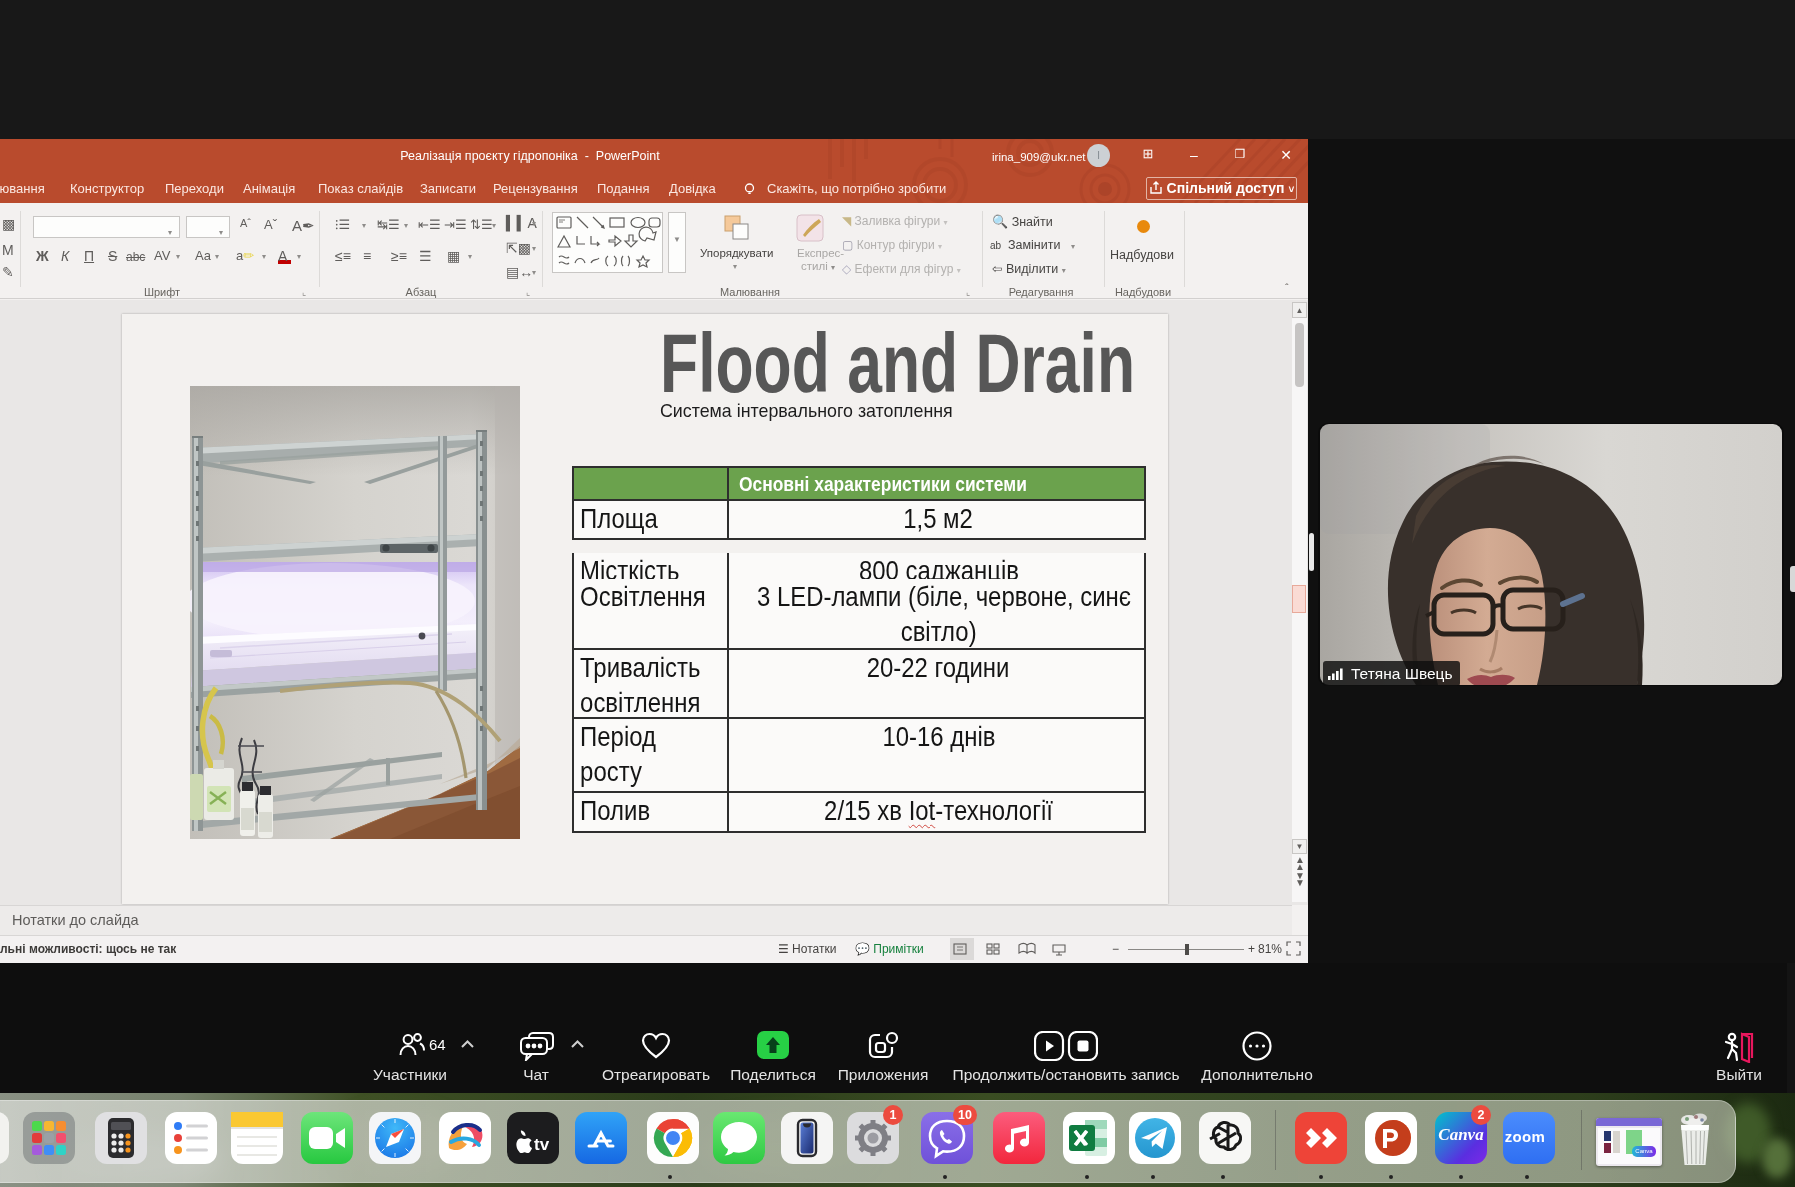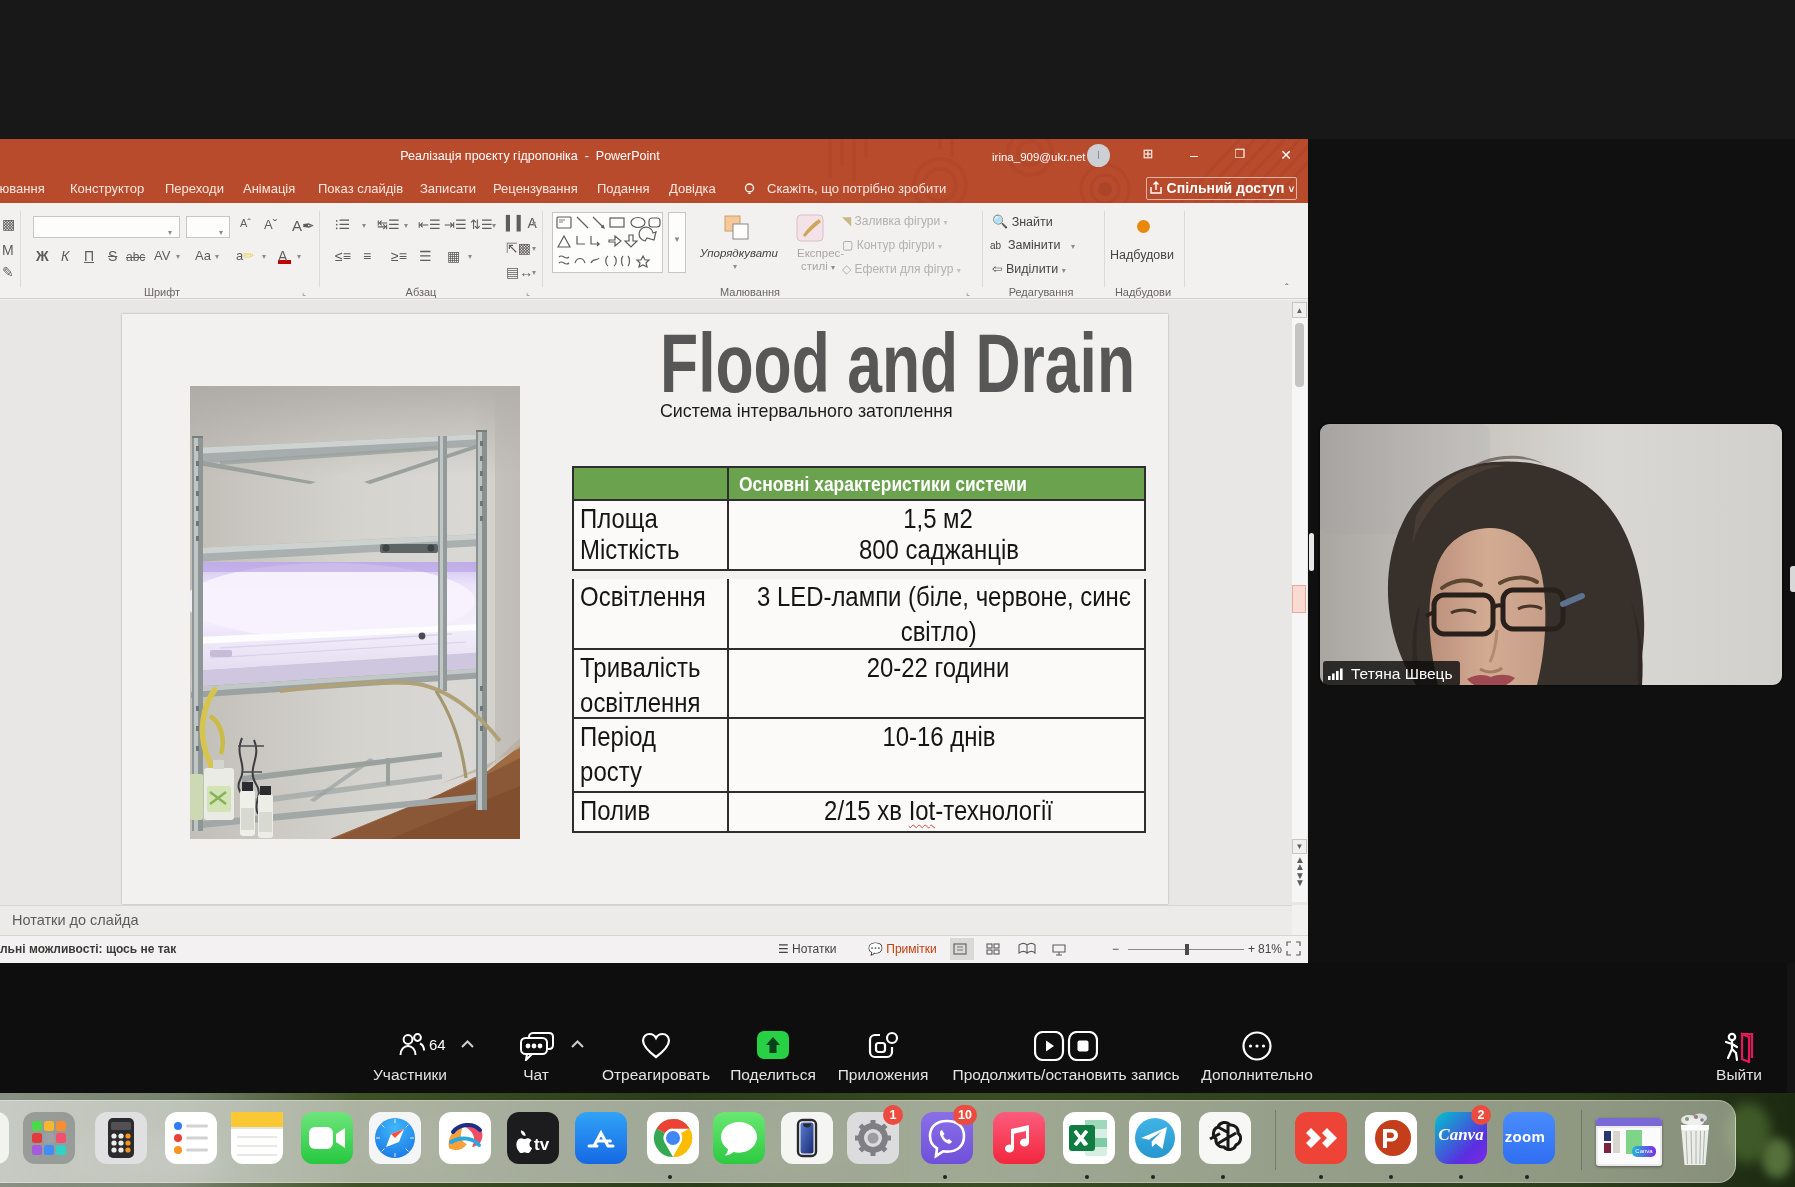--- a/index.html
+++ b/index.html
@@ -224,21 +224,21 @@
         <path d="M68 42 c-2 2 -2 8 0 10 m5 -10 c2 2 2 8 0 10"></path>
         <path d="M88 42 l2 4 4 0 -3 3 1 4 -4 -2 -4 2 1 -4 -3 -3 4 0 z"></path>
       </svg>
       <div class="abs" style="left:668px;top:9px;width:18px;height:61px;background:#fdfdfc;border:1px solid #c8c6c4;"></div>
       <div class="ric chv" style="left:673px;top:33px;">▼</div>
 
       <svg class="abs" style="left:724px;top:12px;" width="26" height="26" viewBox="0 0 26 26">
         <rect x="1" y="1" width="15" height="15" fill="#f5c99a" stroke="#caa06c"></rect>
         <rect x="9" y="9" width="15" height="15" fill="#fdfdfc" stroke="#8a8886"></rect>
       </svg>
-      <div class="ric" style="left:700px;top:45px;font-size:11.5px;color:#454341;font-style:italic;">Упорядкувати</div>
+      <div class="ric" style="left:700px;top:45px;font-size:11.5px;color:#454341;">Упорядкувати</div>
       <div class="ric chv" style="left:733px;top:60px;">▾</div>
 
       <svg class="abs" style="left:795px;top:10px;" width="30" height="30" viewBox="0 0 30 30">
         <rect x="2" y="2" width="26" height="26" rx="4" fill="#f3e3e8" stroke="#d8c0c8"></rect>
         <path d="M8 22 C12 16, 18 10, 24 6 L26 9 C20 14, 14 19, 10 24 Z" fill="#b8860b" opacity=".65"></path>
       </svg>
       <div class="ric gray" style="left:797px;top:45px;font-size:11.5px;">Експрес-</div>
       <div class="ric gray" style="left:801px;top:58px;font-size:11.5px;">стилі <span class="chv">▾</span></div>
 
       <div class="ric" style="left:842px;top:12px;font-size:12px;color:#b3b1af;"><span style="color:#c8b888;">◥</span> Заливка фігури <span class="chv" style="color:#c3c1bf;">▾</span></div>
@@ -384,21 +384,21 @@
         </svg>
         <div id="ftable">
           <div class="frow" style="top:0; height:35px; background:#6ba24d; border:2px solid #2e2e2e;">
             <div class="fc1" style="border-right:2px solid #2e2e2e;"></div>
             <div class="fch ftxt" style="position:absolute; left:165px; top:2px; color:#fff; font-size:20px; font-weight:bold; line-height:29px;"><span>Основні характеристики системи</span></div>
           </div>
           <div class="frow" style="top:35px; height:39px;">
             <div class="fc1 ftxt"><span style="padding-left:7px;">Площа</span></div>
             <div class="fc2 ftxt"><span>1,5 м2</span></div>
           </div>
-          <div class="frow" style="top:66px; height:39px;">
+          <div class="frow" style="top:87px; height:39px;">
             <div class="fc1 ftxt"><span style="padding-left:7px;">Місткість</span></div>
             <div class="fc2 ftxt"><span>800 саджанців</span></div>
           </div>
           <div class="frow" style="top:113px; height:71px;">
             <div class="fc1 ftxt"><span style="padding-left:7px;">Освітлення</span></div>
             <div class="fc2 ftxt"><span>3 LED-лампи (біле, червоне, синє</span><br><span>світло)</span></div>
           </div>
           <div class="frow" style="top:184px; height:69px;">
             <div class="fc1 ftxt"><span style="padding-left:7px;">Тривалість</span><br><span style="padding-left:7px;">освітлення</span></div>
             <div class="fc2 ftxt"><span>20-22 години</span></div>
@@ -413,21 +413,21 @@
           </div>
         </div>
       </div>
       <div id="vscroll"></div>
     </div>
 
     <div id="notesbar">Нотатки до слайда</div>
     <div id="statusbar">
       <div class="abs" style="left:0;top:6px;font-weight:bold;color:#3d3b39;">льні можливості: щось не так</div>
       <div class="abs" style="left:778px;top:6px;color:#454341;">☰ Нотатки</div>
-      <div class="abs" style="left:855px;top:6px;color:#c2410c;margin-left:13px;">💬 Примітки</div>
+      <div class="abs" style="left:855px;top:6px;color:#15803d;">💬 Примітки</div>
       <div class="abs" style="left:950px;top:2px;width:24px;height:22px;background:#dbd9d8;"></div>
       <svg class="abs" style="left:953px;top:6px;" width="150" height="14" viewBox="0 0 150 14" fill="none" stroke="#5f5d5b" stroke-width="1.1">
         <rect x="1" y="2" width="12" height="10"></rect>
           <path d="M4 5 h6 M4 8 h6" stroke-width=".8"></path>
         <rect x="34" y="2" width="5" height="4"></rect>
           <rect x="41" y="2" width="5" height="4"></rect>
           <rect x="34" y="8" width="5" height="4"></rect>
           <rect x="41" y="8" width="5" height="4"></rect>
         <path d="M66 3 c3 -2 6 -2 8 0 v8 c-2 -2 -5 -2 -8 0 z M74 3 c3 -2 6 -2 8 0 v8 c-2 -2 -5 -2 -8 0 z"></path>
         <path d="M100 3 h12 v7 h-12 z M106 10 v3 M103 13 h6"></path>

